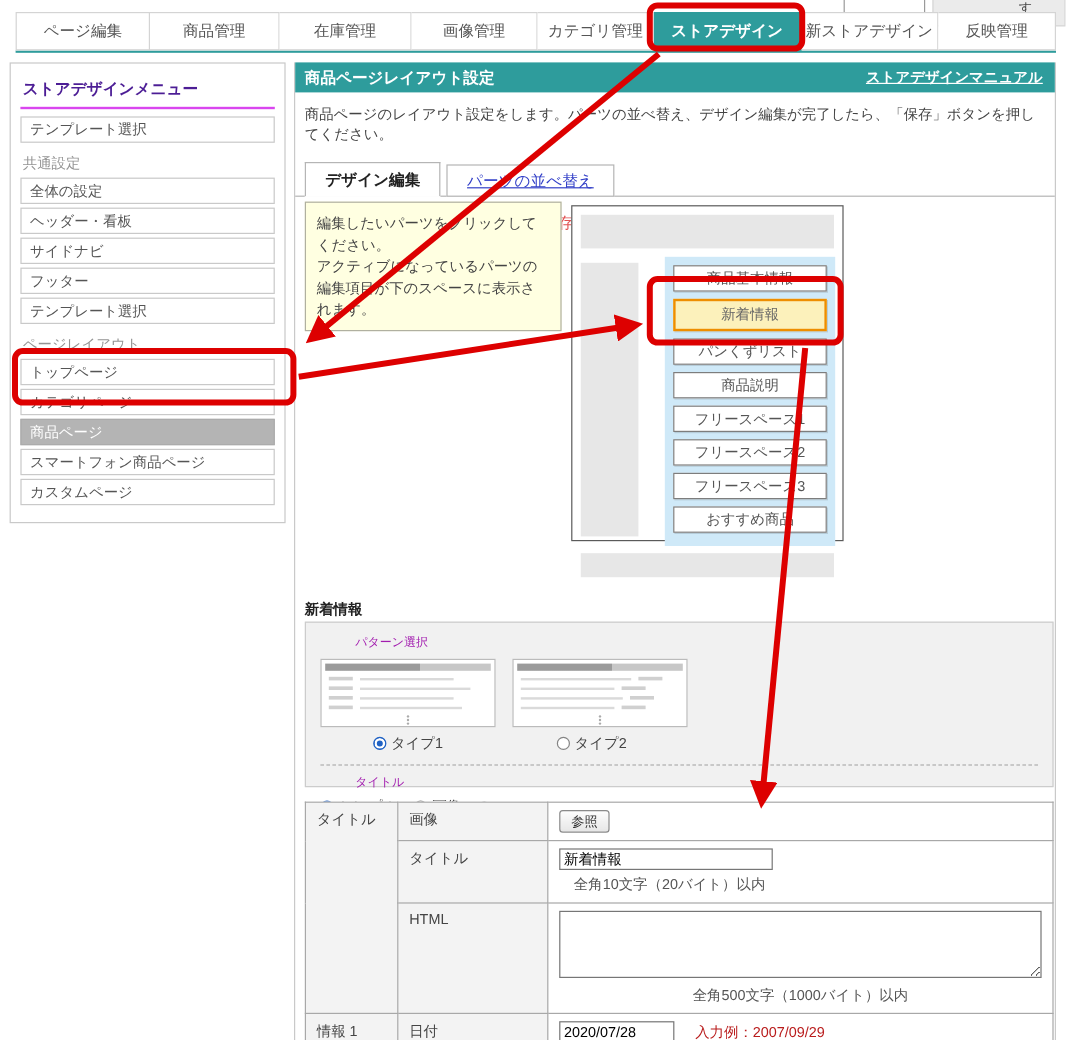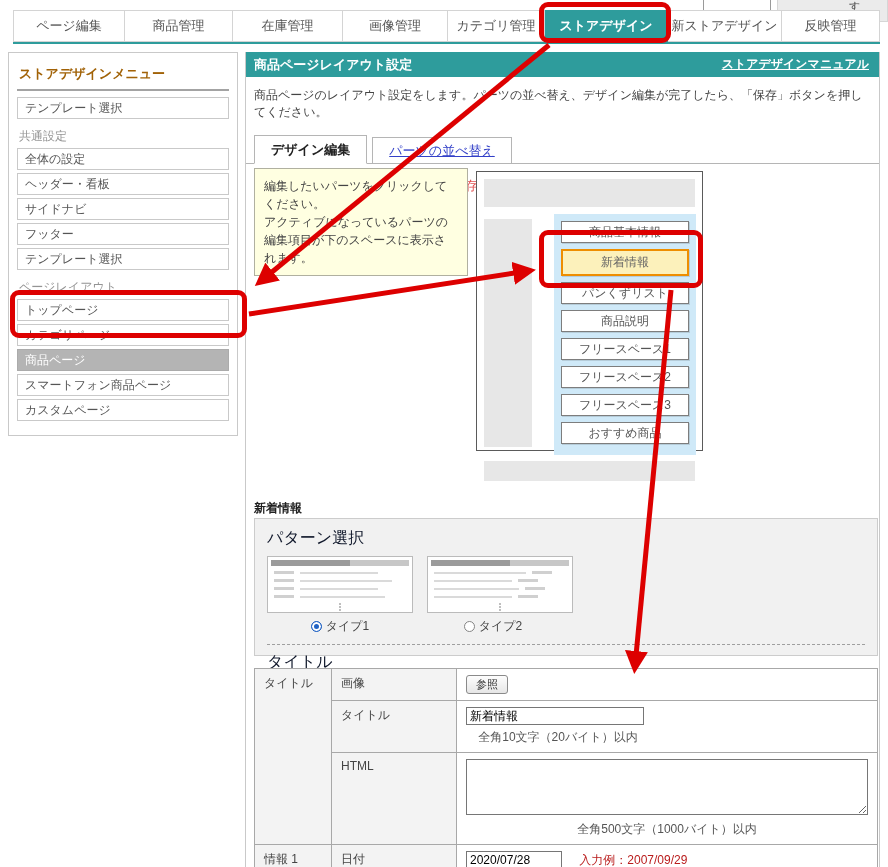--- a/index.html
+++ b/index.html
@@ -21,22 +21,22 @@
   .tabs { position:absolute; left:13px; top:10px; display:flex; z-index:2; }
   .tab { height:32px; line-height:30px; text-align:center; font-size:13px; color:#555;
     background:#fff; border:1px solid #d4d4d4; border-left:none; cursor:pointer; }
   .tab:first-child { border-left:1px solid #d4d4d4; }
   .tab.active { background:#2e9c9c; color:#fff; font-weight:bold; border-color:#2e9c9c; }
   .nav-underline { position:absolute; left:13px; top:42px; width:867px; height:2px; background:#2e9c9c; }
 
   
   .sidebar { position:absolute; left:8px; top:52px; width:230px; background:#fff;
     border:1px solid #c9c9c9; padding:8px 8px 14px; }
-  .sb-title { font-size:13px; font-weight:bold; color:#a16207; padding:4px 2px 6px;
-    border-bottom:2px solid #a3a3a3; }
+  .sb-title { font-size:13px; font-weight:bold; color:#4c1d95; padding:4px 2px 6px;
+    border-bottom:2px solid #d946ef; }
   .sb-item { border:1px solid #c9c9c9; margin-top:3px; padding:2px 7px; font-size:12px;
     line-height:16px; color:#555; background:#fff; cursor:pointer; }
   .sb-item.first { margin-top:6px; }
   .sb-section { margin:9px 0 2px 2px; color:#949494; font-size:12px; }
   .sb-item.selected { background:#b4b4b4; color:#fff; border-color:#ababab; }
 
   
   .main { position:absolute; left:245px; top:52px; width:635px; height:815px;
     border-left:1px solid #c9c9c9; border-right:1px solid #c9c9c9; background:#fff; }
   .main-header { height:25px; background:#2e9c9c; display:flex; justify-content:space-between;
@@ -69,21 +69,21 @@
   .pv-btn { height:22px; line-height:20px; margin-bottom:6px; background:#fff;
     border:1px solid #7d7d7d; text-align:center; font-size:12px; color:#555; cursor:pointer;
     box-shadow:1px 1px 0 rgba(0,0,0,0.12); }
   .pv-btn.active { height:27px; line-height:23px; border:2px solid #ee8e00; background:#fcf1bb; color:#666; }
   .pv-foot { margin:4px 7px 7px; height:20px; background:#e7e7e7; }
 
   
   .section-title { position:absolute; left:8px; top:448px; font-size:12px; font-weight:bold; color:#222; }
   .pattern-box { position:absolute; left:8px; top:466px; width:624px; height:138px;
     background:#f1f1f1; border:1px solid #ccc; padding:9px 12px 0; }
-  .pattern-label, .title-label { font-size:16px; color:#0f172a; }
+  .pattern-label, .title-label { font-size:10px; color:#a21caf;margin-left:29px; }
   .thumb-row { display:flex; gap:14px; margin-top:7px; }
   .thumb-wrap { width:146px; }
   .thumb { width:146px; height:57px; background:#fff; border:1px solid #bbb; }
   .thumb-head { height:6px; margin:3px 3px 5px; background:linear-gradient(90deg,#9b9b9b 0 57%,#c7c7c7 57% 100%); }
   .tl-row { display:flex; align-items:center; margin:0 6px 5px; gap:6px; }
   .tl-date { width:20px; height:3px; background:#d0d0d0; flex:none; }
   .tl-bar { height:2px; background:#dadada; }
   .thumb-dots { width:2px; height:2px; border-radius:50%; background:#aaa; margin:0 auto;
     box-shadow:0 3px 0 #aaa,0 6px 0 #aaa; }
   .pattern-radios { display:flex; gap:7px; margin-top:5px; }

